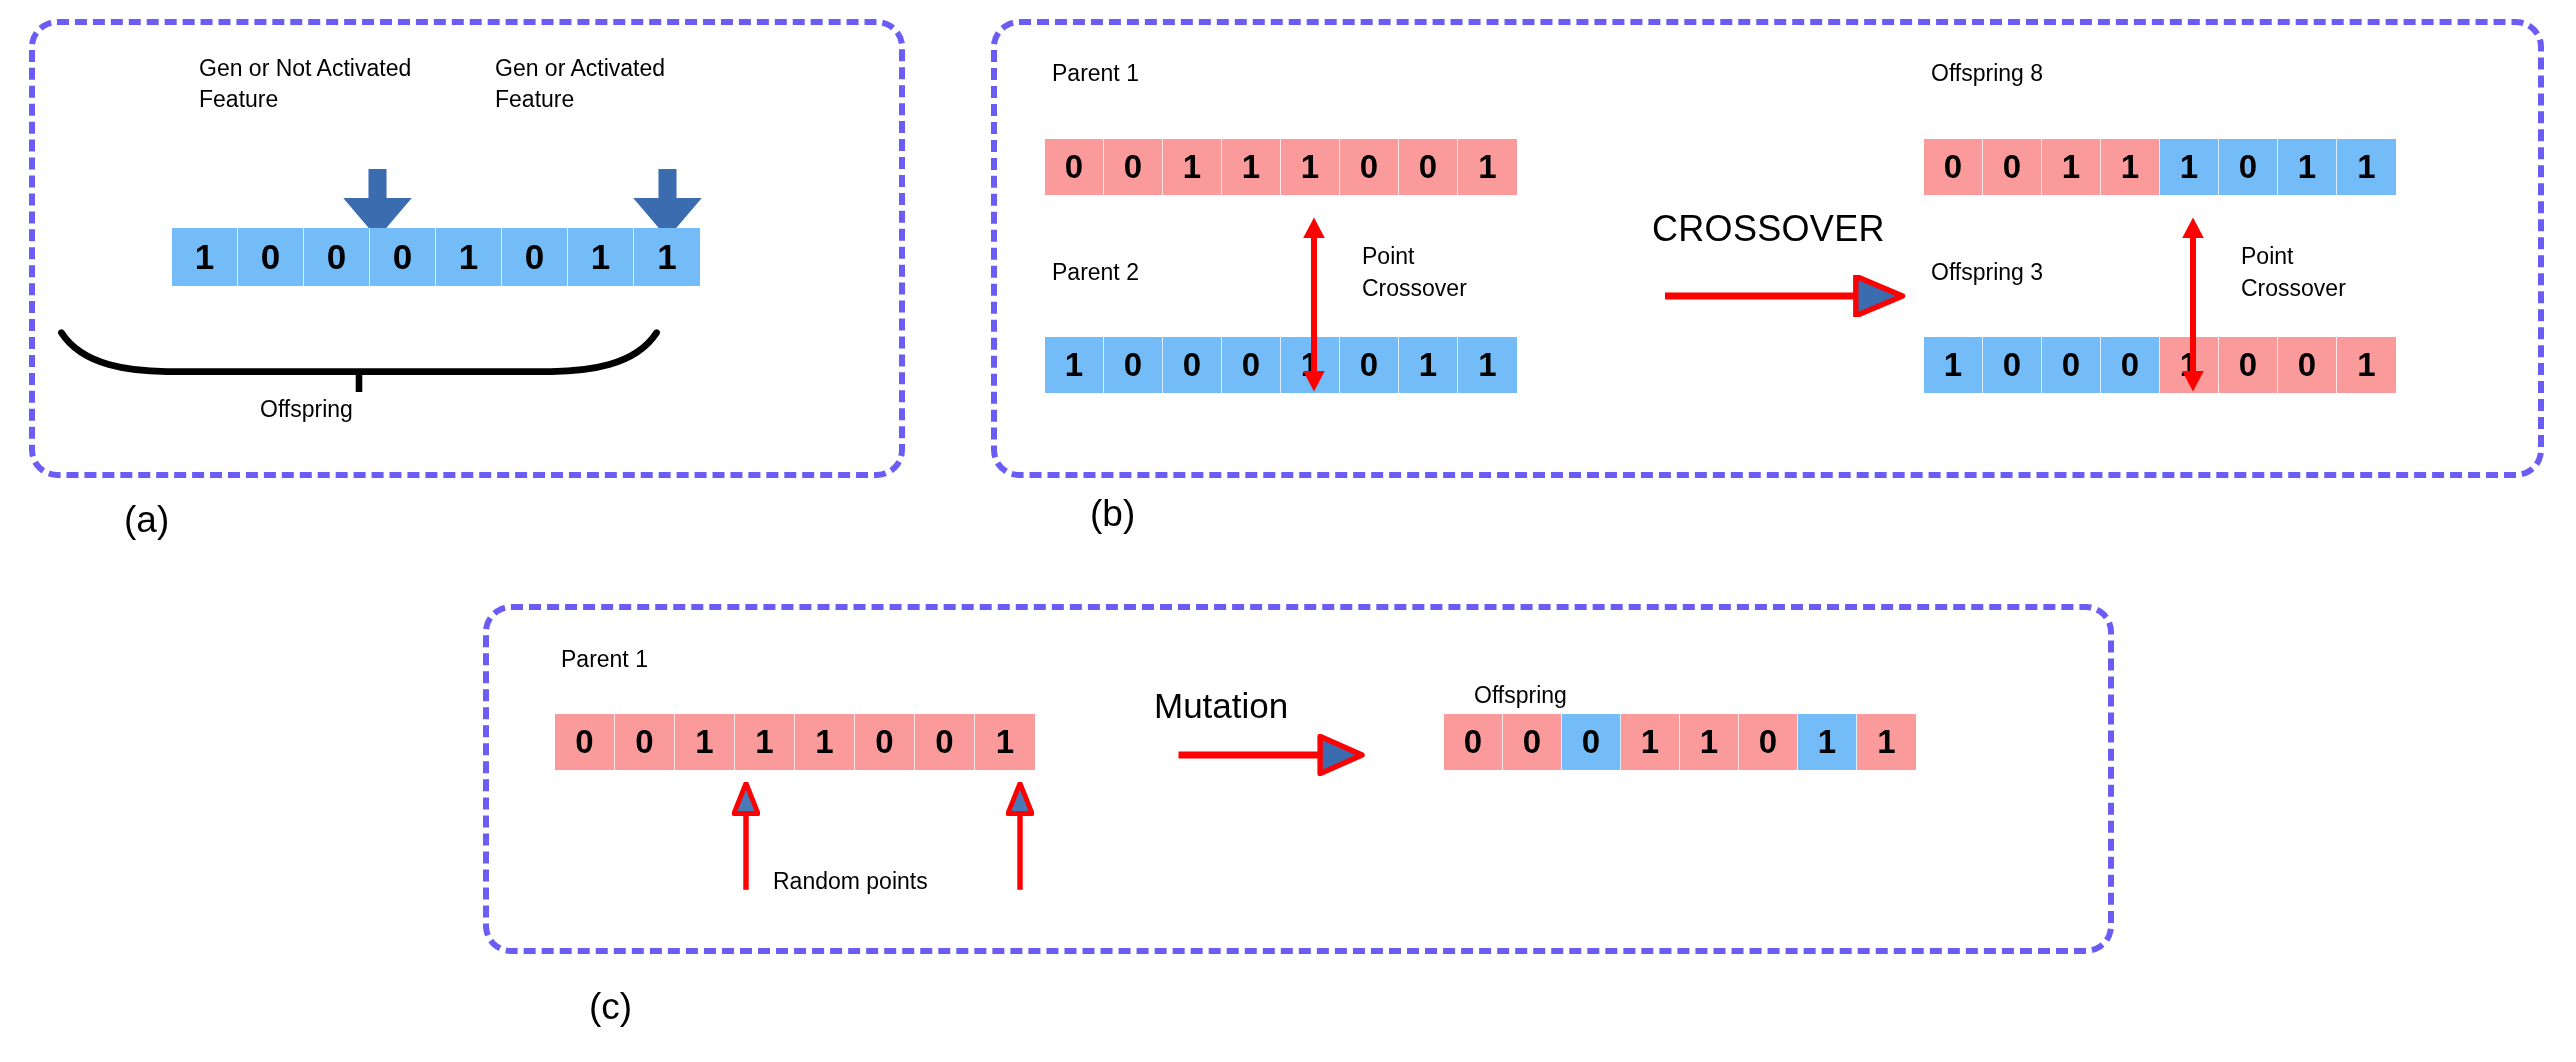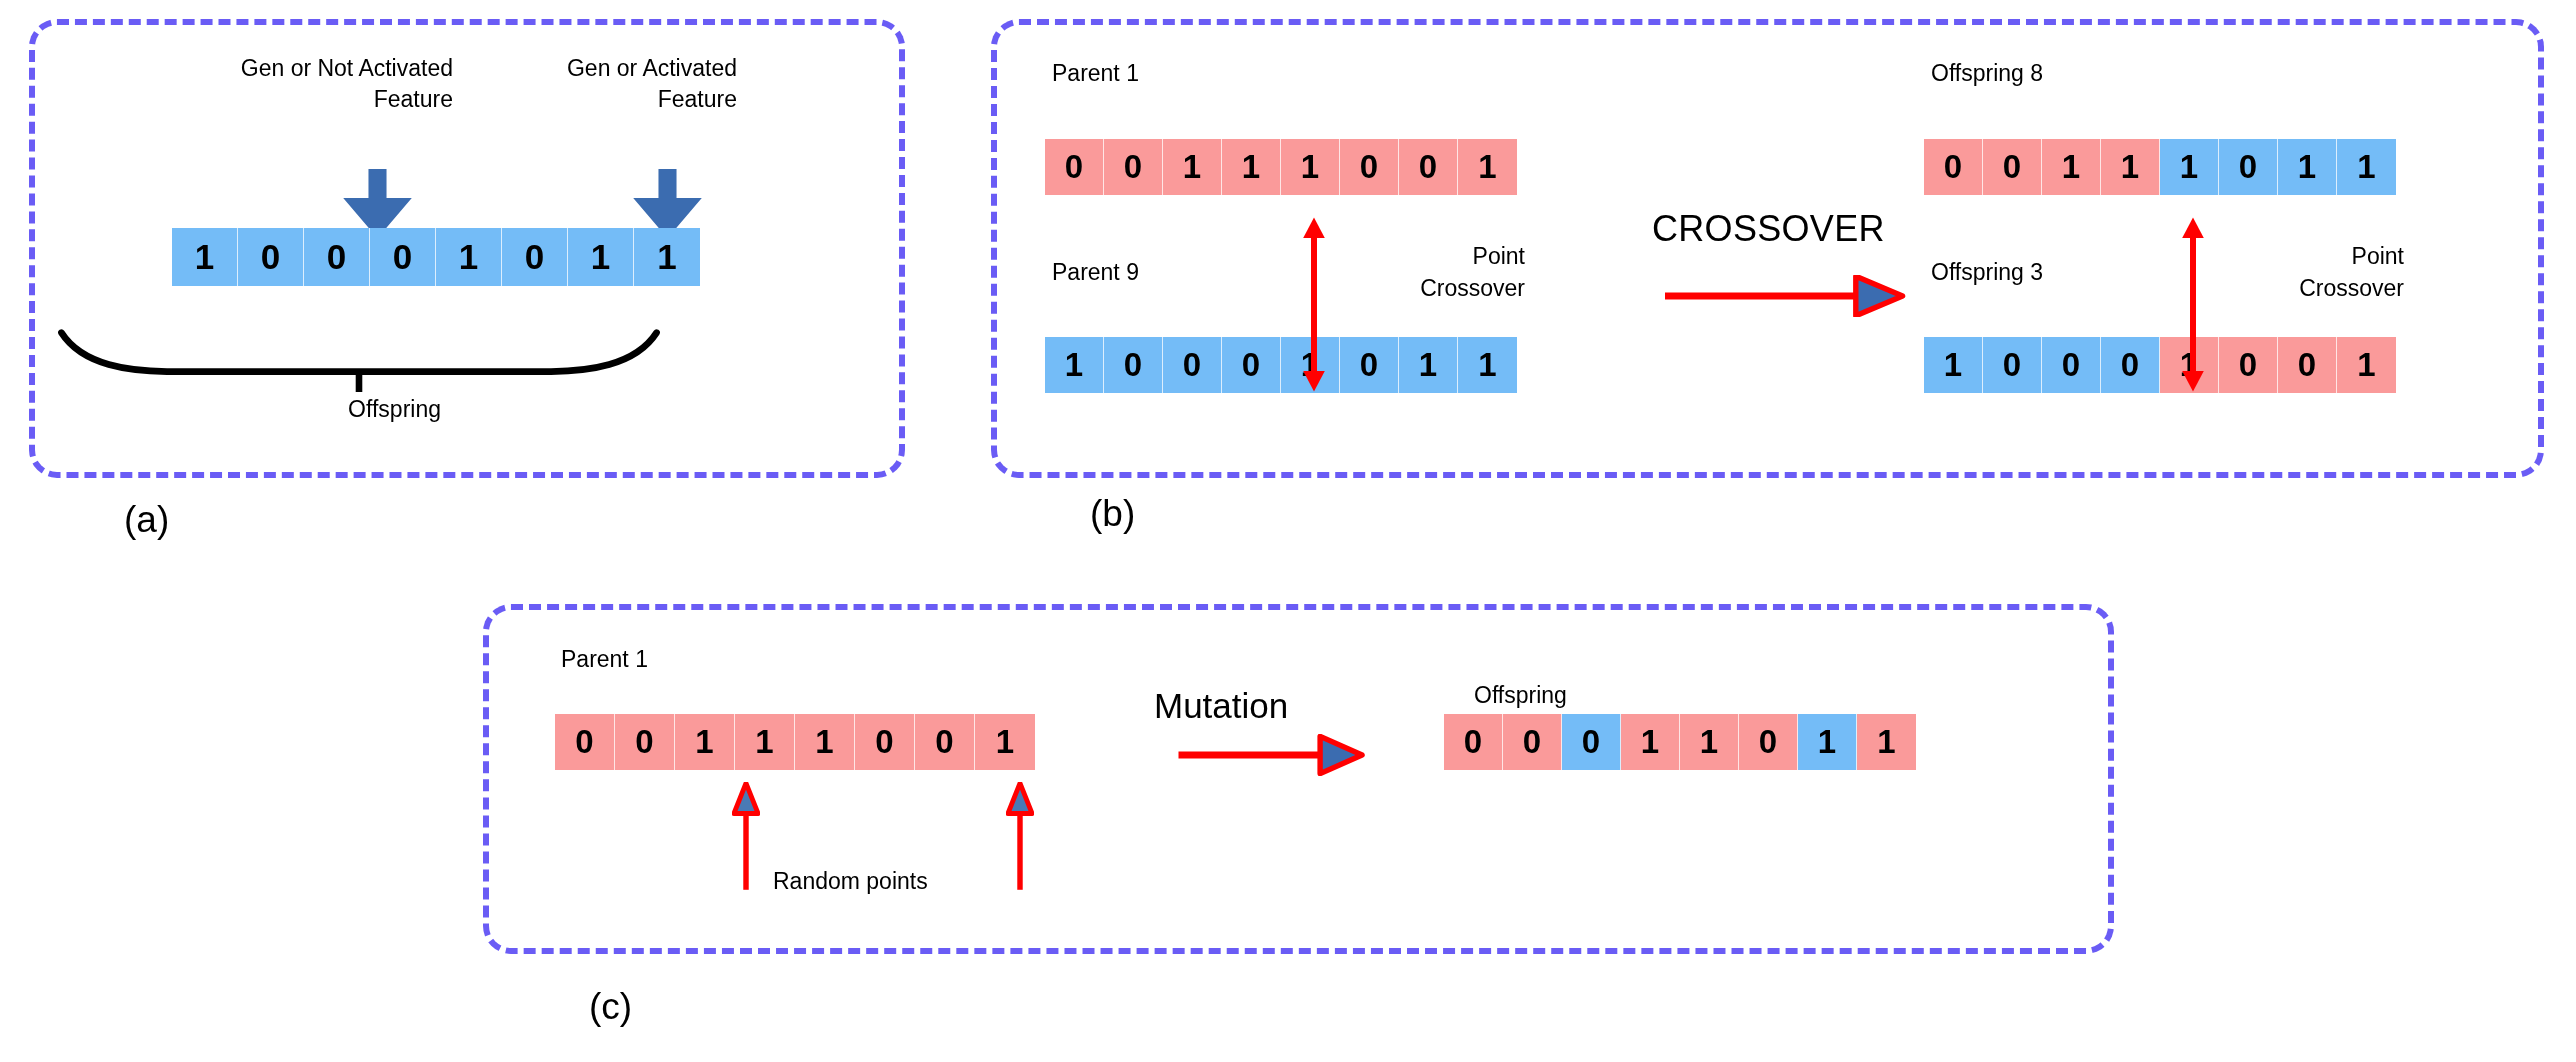--- a/index.html
+++ b/index.html
@@ -37,21 +37,21 @@
     border-right:1.2px solid rgba(255,255,255,.75);
     font-weight:bold;color:#000;
     font-family:"Liberation Sans", sans-serif;
   }
   .cell:last-child{border-right:none;}
   .cell.blue{background:#74bcf7;}
   .cell.pink{background:#fa9a9a;}
 
   
   .lbl{position:absolute;color:#000;font-family:"Liberation Sans", sans-serif;}
-  .lbl.center{text-align:right;}
+  .lbl.center{text-align:left;}
 
   
   #chrom-individual{left:172px;top:228px;}
   #chrom-individual .cell{width:66px;height:58px;font-size:35px;}
 
   #lbl-gen-not{left:199px;top:53px;width:254px;font-size:23px;line-height:1.35;}
   #lbl-gen-act{left:495px;top:53px;width:242px;font-size:23px;line-height:1.35;}
   #lbl-individual{left:260px;top:396px;width:181px;font-size:23px;}
 
   .down-arrow{position:absolute;}
@@ -131,21 +131,21 @@
   <line x1="500" y1="71" x2="500" y2="105" stroke="#000" stroke-width="11"></line>
 </svg>
 
 <div class="lbl center" id="lbl-individual">Offspring</div>
 
 <div class="panel-caption" id="caption-a">(a)</div>
 
 <div class="panel" id="panel-b"></div>
 
 <div class="lbl" id="lbl-parent1">Parent 1</div>
-<div class="lbl" id="lbl-parent2">Parent 9</div>
+<div class="lbl" id="lbl-parent2">Parent 2</div>
 <div class="lbl" id="lbl-off1">Offspring 8</div>
 <div class="lbl" id="lbl-off2">Offspring 3</div>
 
 <div class="chrom" id="chrom-parent1">
   <div class="cell pink">0</div>
   <div class="cell pink">0</div>
   <div class="cell pink">1</div>
   <div class="cell pink">1</div>
   <div class="cell pink">1</div>
   <div class="cell pink">0</div>

